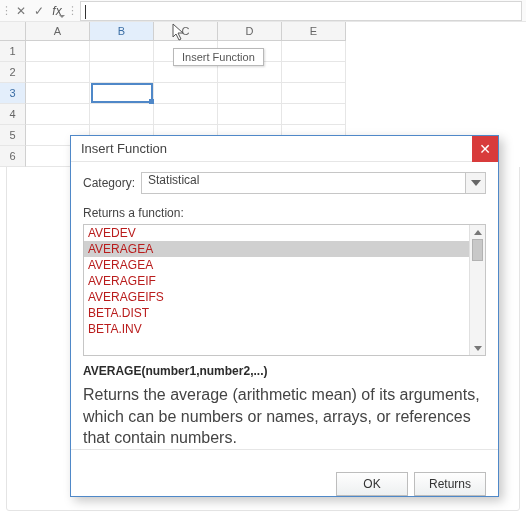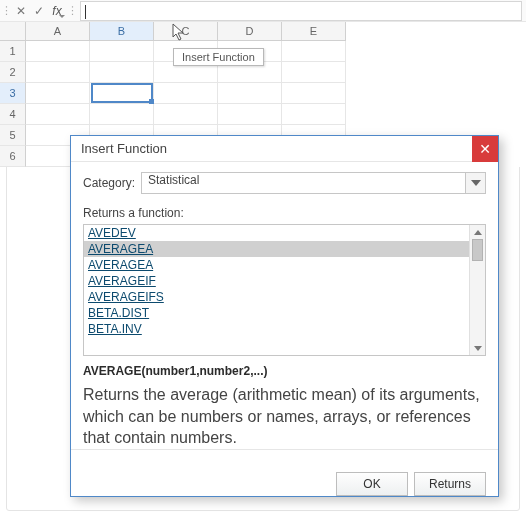--- a/index.html
+++ b/index.html
@@ -253,24 +253,23 @@
   }
   .listbox-inner {
     flex: 1;
     overflow: hidden;
   }
   .list-item {
     height: 16px;
     line-height: 16px;
     padding-left: 4px;
     font-size: 12px;
-    color: #0c4a6e;
+    color: #b91c1c;
     cursor: pointer;
     white-space: nowrap;
-    text-decoration: underline;
   }
   .list-item.selected {
     background: #d0d0d0;
   }
   .scrollbar {
     width: 16px;
     border-left: 1px solid #e0e0e0;
     display: flex;
     flex-direction: column;
     background: #f4f4f4;

